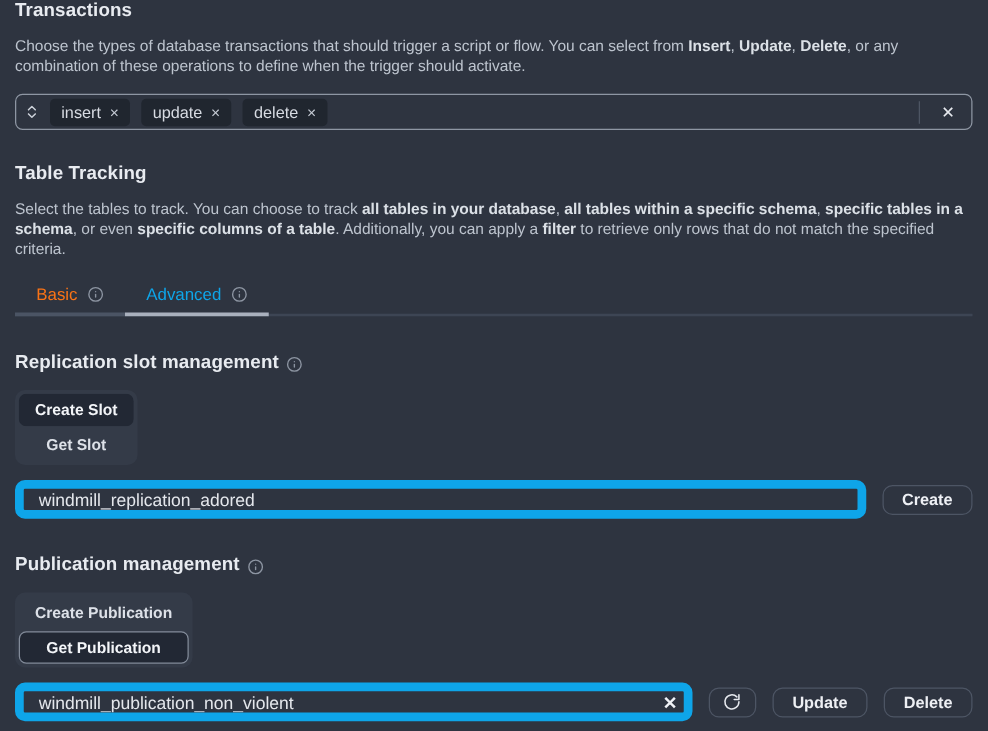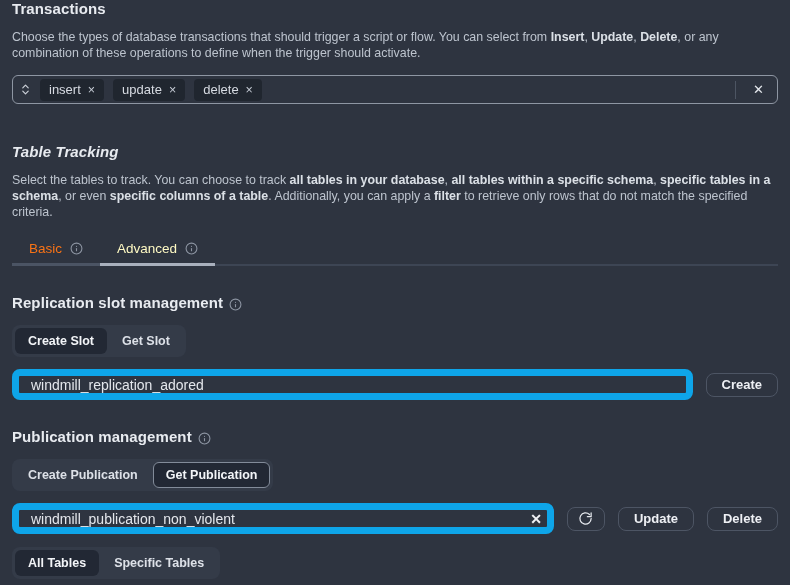--- a/index.html
+++ b/index.html
@@ -71,30 +71,31 @@
   }
   .tab {
     display: flex; align-items: center; gap: 8px;
     padding: 5px 17px 7px;
     font-size: 13.5px;
     border-bottom: 3px solid #4b5464;
     position: relative; z-index: 1;
     cursor: pointer;
   }
   .tab.inactive { color: #f97316; }
-  .tab.active { color: #fef9c3; font-weight: 500; border-bottom-color: #a9b0bd; }
+  .tab.active { color: #0ea5e9; font-weight: 500; border-bottom-color: #a9b0bd; }
 
   
   .toggle-group {
     display: inline-flex;
     background: #343b48;
     border-radius: 8px;
     padding: 3px;
     gap: 2px;
     margin-top: 14px;
+    flex-direction: column;
   }
   .toggle-btn {
     font-size: 12.5px;
     font-weight: 600;
     color: #dde1e8;
     padding: 5px 12px;
     border-radius: 6px;
     border: 1px solid transparent;
     background: transparent;
     cursor: pointer;
@@ -134,21 +135,21 @@
     font-size: 13px;
     font-weight: 600;
     padding: 0 15px;
     cursor: pointer;
     font-family: "Liberation Sans", sans-serif;
     display: inline-flex; align-items: center; justify-content: center;
     white-space: nowrap;
   }
   .btn-icon { width: 38px; padding: 0; color: #e6e9ee; }
 
-  .mt-26 { margin-top: 39px; font-style: italic; }
+  .mt-26 { margin-top: 26px; }
   .mt-28 { margin-top: 28px; }
   .mt-20 { }
   .mt-12 { margin-top: 12px; }
   .mt-13 { margin-top: 13px; }
   .pad-right { padding-right: 53px; }
 </style>
 </head>
 <body>
 
 

